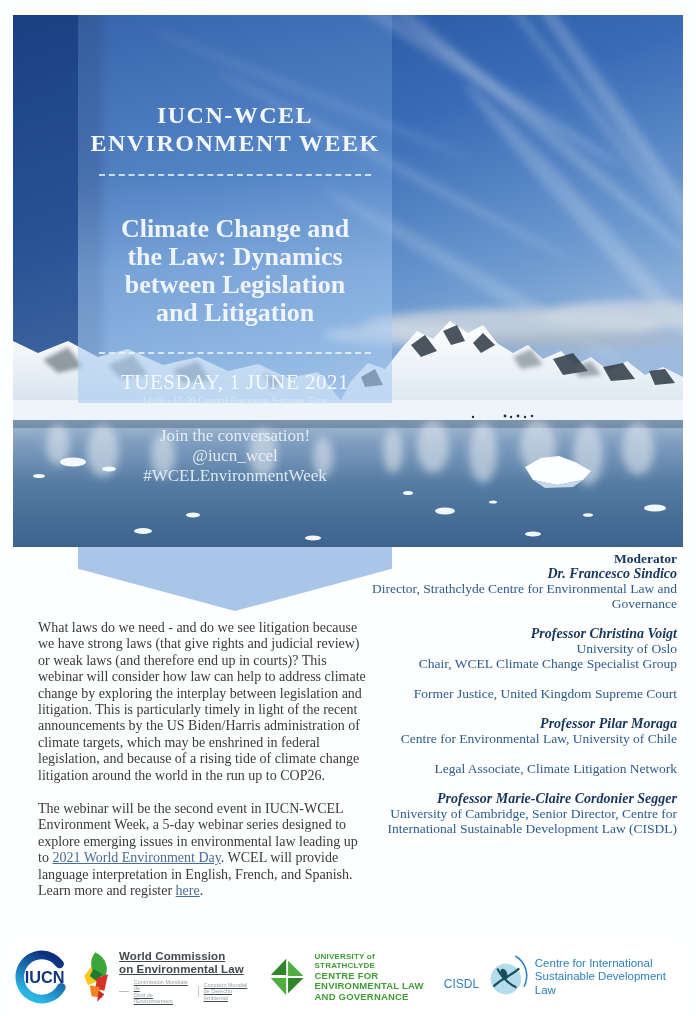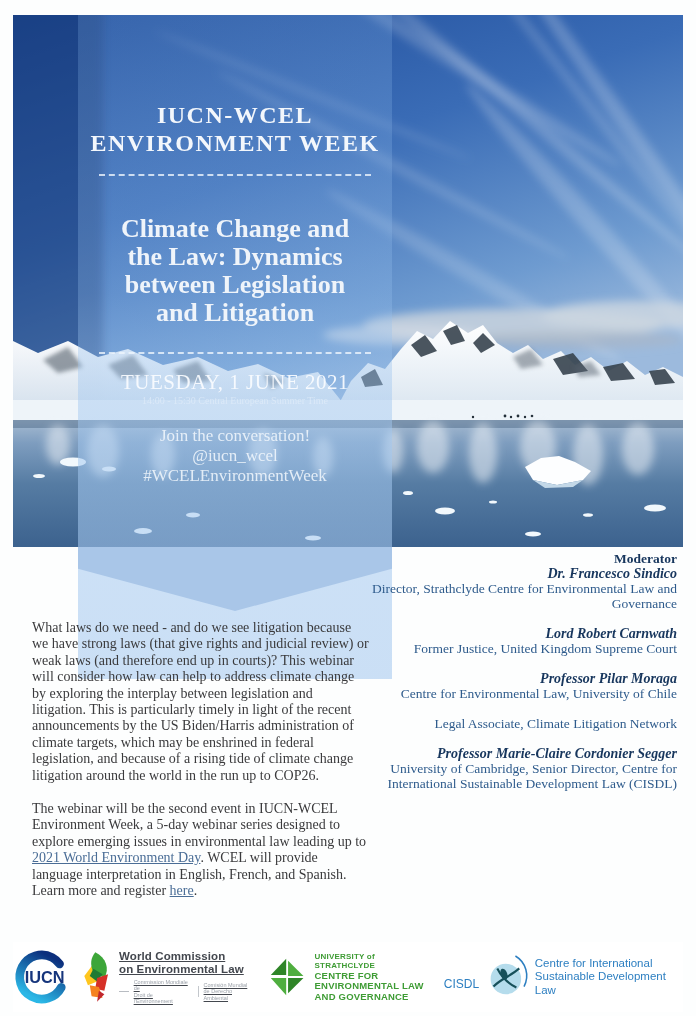--- a/index.html
+++ b/index.html
@@ -2,37 +2,37 @@
 <html><head>
 <meta charset="utf-8">
 <style>
   html,body{margin:0;padding:0;background:#ffffff;}
   .page{position:relative;width:696px;height:1016px;background:#fdfefe;overflow:hidden;
         font-family:"Liberation Serif","DejaVu Serif",serif;}
   
   .photo{position:absolute;left:13px;top:15px;width:670px;height:532px;overflow:hidden;}
   .photo svg{display:block;width:100%;height:100%;}
   
-  .banner-panel{position:absolute;left:78px;top:15px;width:314px;height:664px;
+  .banner-panel{position:absolute;left:78px;top:15px;width:314px;height:388px;
       background:linear-gradient(180deg,rgba(126,172,226,.25) 0%,rgba(148,190,236,.30) 42%,
                  rgba(163,200,240,.52) 66%,rgba(171,204,240,.62) 100%);
       text-align:center;color:#f2f6fb;}
   .banner-inner{padding-top:86px;}
   .b-title{font-size:24px;line-height:28px;font-weight:bold;letter-spacing:1.5px;color:#f3f7fc;}
   .b-divider{width:272px;margin:17px auto 0 auto;border-top:2px dashed rgba(238,245,252,.8);height:0;}
   .b-subtitle{width:268px;margin:39px auto 0 auto;font-size:26px;line-height:28px;font-weight:bold;color:#eff4fa;}
   .b-date{margin-top:16px;font-size:21px;letter-spacing:.5px;color:rgba(250,252,255,.92);}
   .b-time{font-size:10px;color:rgba(228,239,250,.66);}
   .b-join{margin-top:20px;font-size:17px;line-height:20px;color:rgba(240,246,252,.88);}
   .chevron{position:absolute;left:78px;top:547px;width:314px;height:64px;background:#a9c6e8;
       -webkit-clip-path:polygon(0 0,100% 0,100% 34%,50% 100%,0 34%);
       clip-path:polygon(0 0,100% 0,100% 34%,50% 100%,0 34%);}
   
   .left-col{position:absolute;left:30px;top:620px;width:340px;font-size:14px;line-height:16.4px;color:#3a3a3c;}
-  .left-col p{margin:0 0 17px 2px;}
+  .left-col p{margin:0 0 17px 8px;}
   .left-col a{color:#4a6d96;text-decoration:underline;cursor:pointer;}
   .right-col{position:absolute;left:356px;top:551px;width:321px;text-align:right;
       font-size:13.5px;line-height:15px;color:#2e5b8c;}
   .speaker{margin-bottom:15px;text-align:right;}
   .sp-role{font-weight:bold;color:#17365d;}
   .sp-name{font-weight:bold;font-style:italic;font-size:14px;color:#17365d;}
   
   .footer{position:absolute;left:13px;top:942px;width:670px;height:70px;display:flex;
       align-items:center;justify-content:center;gap:11px;background:#ffffff;
       font-family:"Liberation Sans",sans-serif;}
@@ -192,21 +192,25 @@
     <p><span>The webinar will be the second event in IUCN-WCEL Environment Week, a 5-day webinar series designed to explore emerging issues in environmental law leading up to </span><a>2021 World Environment Day</a><span>. WCEL will provide language interpretation in English, French, and Spanish. Learn more and register </span><a>here</a><span>.</span></p>
   </div>
 
   <div class="right-col">
     <div class="speaker">
       <div class="sp-role">Moderator</div>
       <div class="sp-name">Dr. Francesco Sindico</div>
       <div class="sp-line">Director, Strathclyde Centre for Environmental Law and Governance</div>
     </div>
     <div class="speaker">
-      <div class="sp-name">Lord Robert Carnwath</div>
+      <div class="sp-name">Professor Christina Voigt</div>
+      <div class="sp-line">University of Oslo</div>
+      <div class="sp-line">Chair, WCEL Climate Change Specialist Group</div>
+    </div>
+    <div class="speaker">
       <div class="sp-line">Former Justice, United Kingdom Supreme Court</div>
     </div>
     <div class="speaker">
       <div class="sp-name">Professor Pilar Moraga</div>
       <div class="sp-line">Centre for Environmental Law, University of Chile</div>
     </div>
     <div class="speaker">
       <div class="sp-line">Legal Associate, Climate Litigation Network</div>
     </div>
     <div class="speaker">

